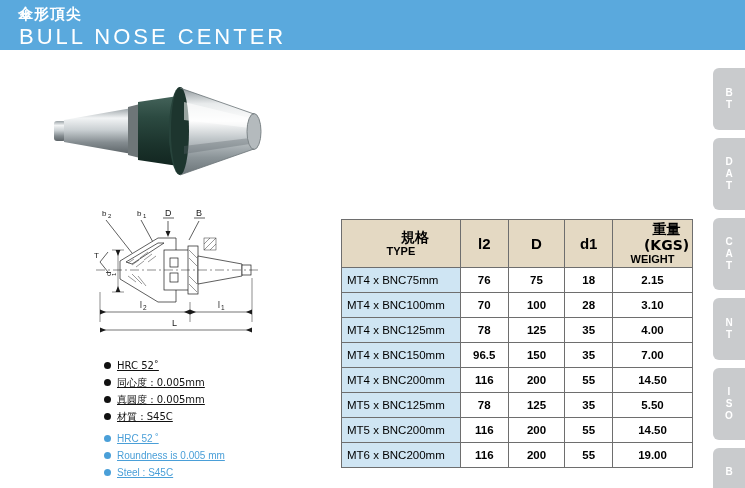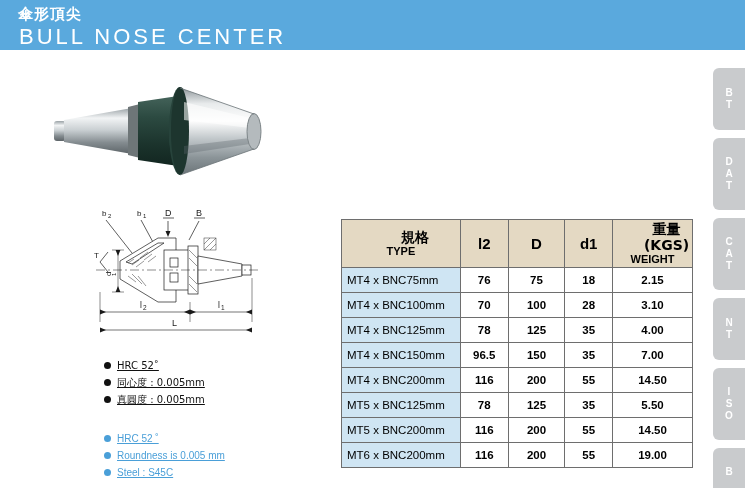--- a/index.html
+++ b/index.html
@@ -267,20 +267,24 @@
       <span>HRC 52˚</span>
     </li>
     <li>
       <span class="bullet"></span>
       <span>同心度 : 0.005mm</span>
     </li>
     <li>
       <span class="bullet"></span>
       <span>真圓度 : 0.005mm</span>
     </li>
+    <li>
+      <span class="bullet"></span>
+      <span>材質 : S45C</span>
+    </li>
   </ul>
 </div>
 
 <div class="spec spec-en">
   <ul>
     <li>
       <span class="bullet"></span>
       <span>HRC 52 ˚</span>
     </li>
     <li>

